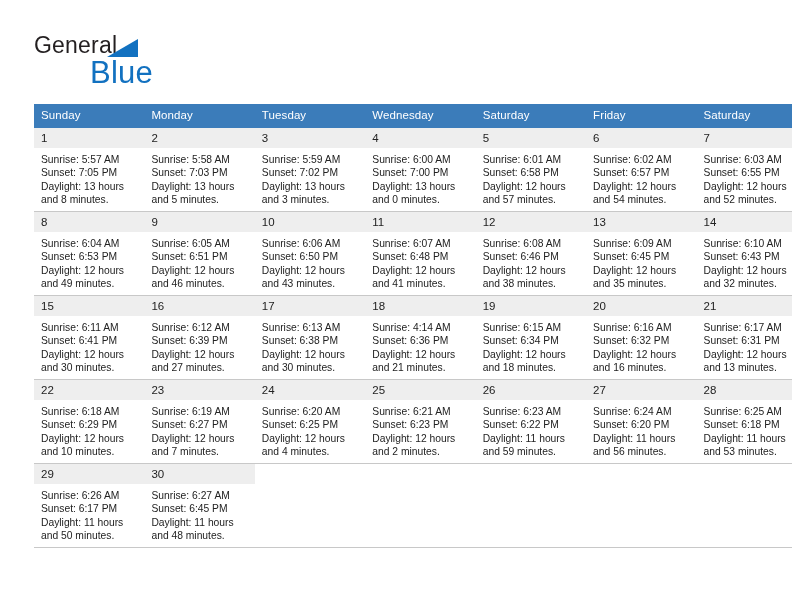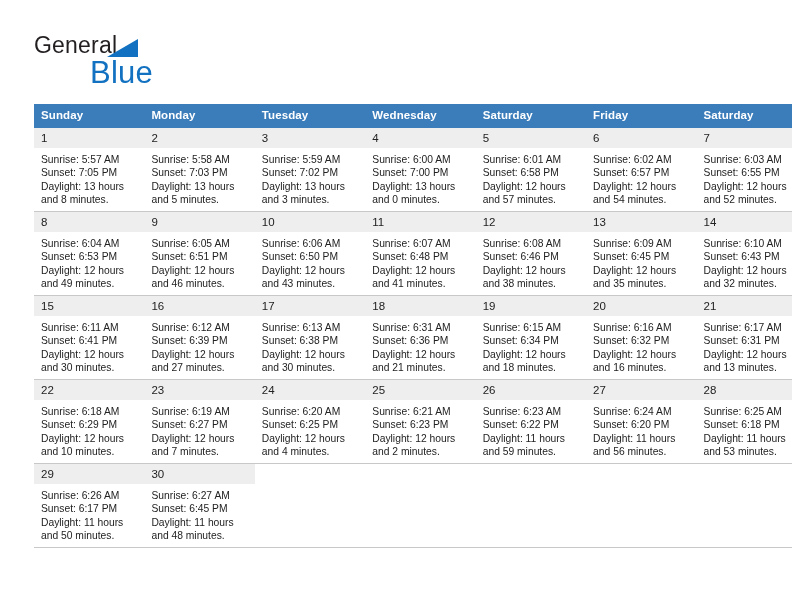--- a/index.html
+++ b/index.html
@@ -95,21 +95,21 @@
     top: 104px;
     width: 724px;
     border-collapse: collapse;
     table-layout: fixed;
   }
 
   .calendar th {
     background: #3b7cba;
     color: #ffffff;
     font-size: 11.5px;
-    font-weight: bold;
+    font-weight: normal;
     text-align: left;
     padding: 5px 0 6px 7px;
     width: 103.43px;
     border: none;
     letter-spacing: 0.1px;
   }
 
   .week-row td {
     vertical-align: top;
     padding: 0;
@@ -329,21 +329,21 @@
             <div class="cellbody">
               <div>Sunrise: 6:13 AM</div>
               <div>Sunset: 6:38 PM</div>
               <div>Daylight: 12 hours</div>
               <div>and 30 minutes.</div>
             </div>
           </td>
           <td>
             <div class="daynum">18</div>
             <div class="cellbody">
-              <div>Sunrise: 6:31 AM</div>
+              <div>Sunrise: 4:14 AM</div>
               <div>Sunset: 6:36 PM</div>
               <div>Daylight: 12 hours</div>
               <div>and 21 minutes.</div>
             </div>
           </td>
           <td>
             <div class="daynum">19</div>
             <div class="cellbody">
               <div>Sunrise: 6:15 AM</div>
               <div>Sunset: 6:34 PM</div>

